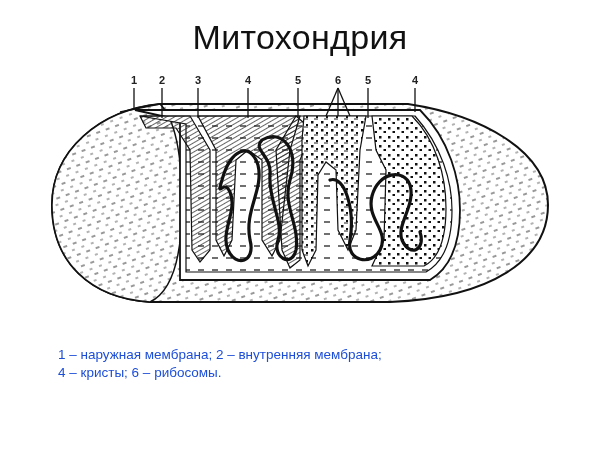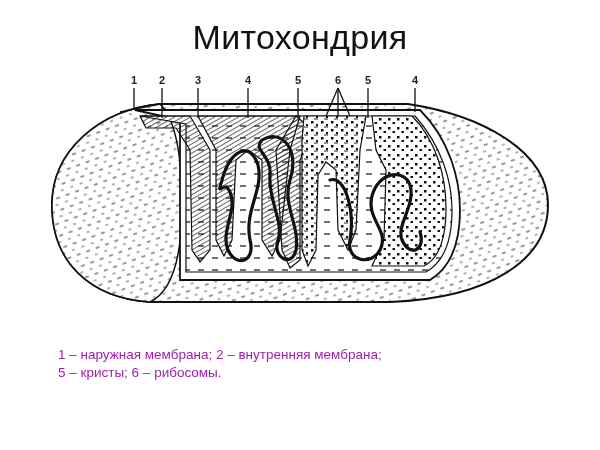--- a/index.html
+++ b/index.html
@@ -1,20 +1,20 @@
 <!DOCTYPE html>
 <html><head>
 <meta charset="utf-8">
 <style>
   html, body { margin: 0; padding: 0; background: #ffffff; }
   body { width: 600px; height: 450px; position: relative; overflow: hidden; font-family: "Liberation Sans", sans-serif; color: #111; }
   .title { position: absolute; left: 0; top: 18px; width: 600px; text-align: center; font-size: 34px; font-weight: normal; letter-spacing: 0.3px; color: #111; }
   .diagram { position: absolute; left: 0; top: 0; width: 600px; height: 340px; }
   .callout { position: absolute; font-size: 11px; font-weight: bold; color: #222; transform: translateX(-50%); }
-  .legend { position: absolute; left: 58px; top: 346px; font-size: 13.5px; line-height: 18px; color: #a21caf; }
+  .legend { position: absolute; left: 58px; top: 346px; font-size: 13.5px; line-height: 18px; color: #1d4ed8; }
   .legend div { white-space: nowrap; }
 </style>
 </head>
 <body>
 
 <div class="title">Митохондрия</div>
 
 <svg class="diagram" viewBox="0 0 600 340" xmlns="http://www.w3.org/2000/svg">
   <defs>
     <pattern id="hatch" width="4" height="4" patternUnits="userSpaceOnUse" patternTransform="rotate(60)">
@@ -92,14 +92,14 @@
   <span class="callout" style="left:198px;top:74px;">3</span>
   <span class="callout" style="left:248px;top:74px;">4</span>
   <span class="callout" style="left:298px;top:74px;">5</span>
   <span class="callout" style="left:338px;top:74px;">6</span>
   <span class="callout" style="left:368px;top:74px;">5</span>
   <span class="callout" style="left:415px;top:74px;">4</span>
 </div>
 
 <div class="legend">
   <div>1 – наружная мембрана; 2 – внутренняя мембрана;</div>
-  <div>5 – кристы; 6 – рибосомы.</div>
+  <div>4 – кристы; 6 – рибосомы.</div>
 </div>
 
 </body></html>

